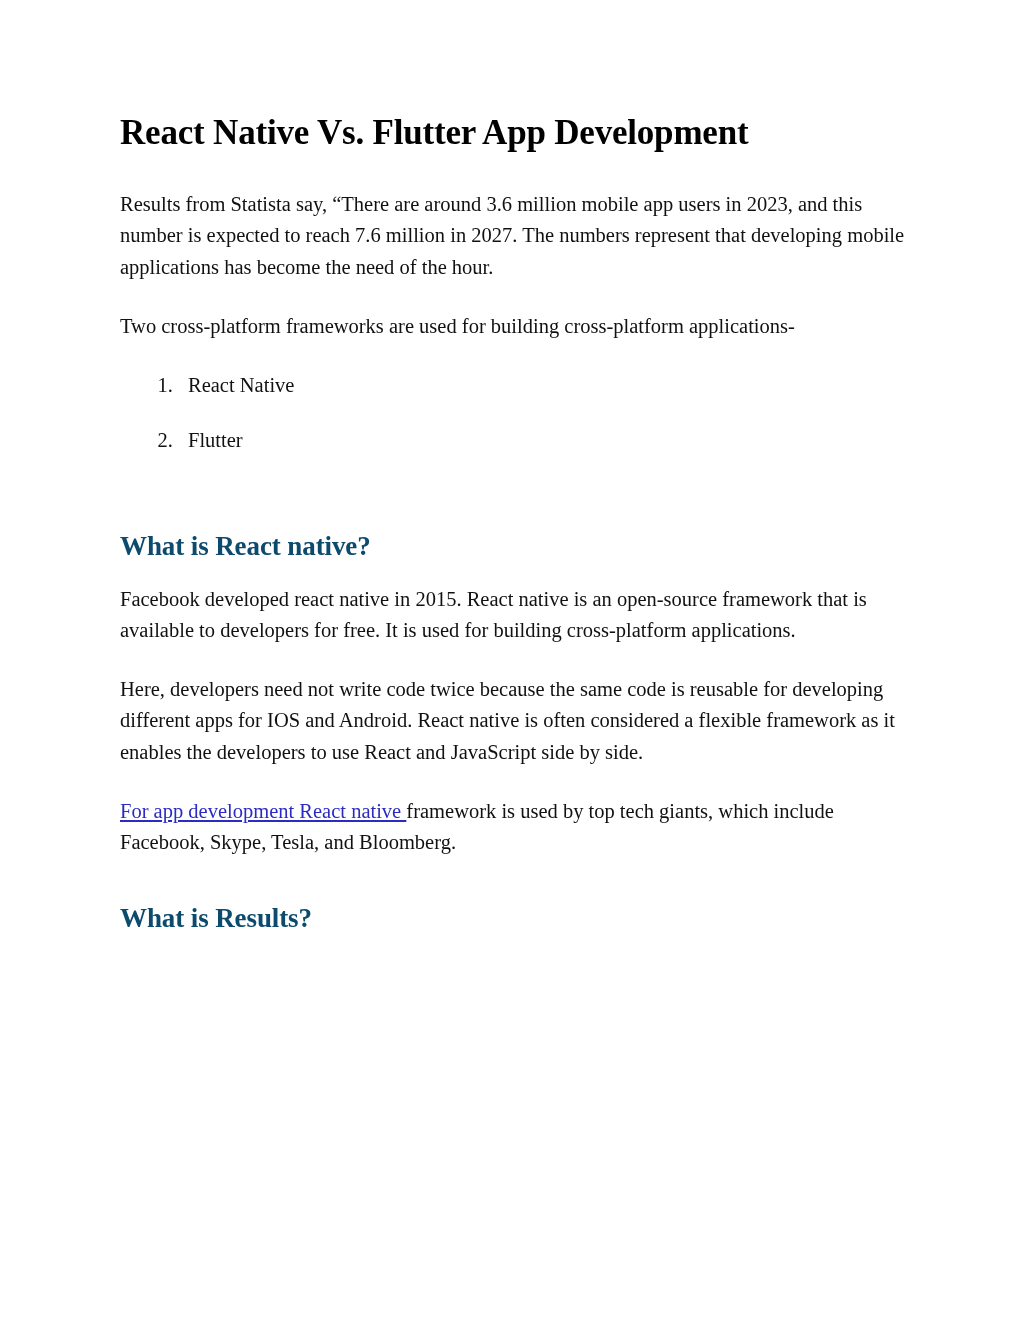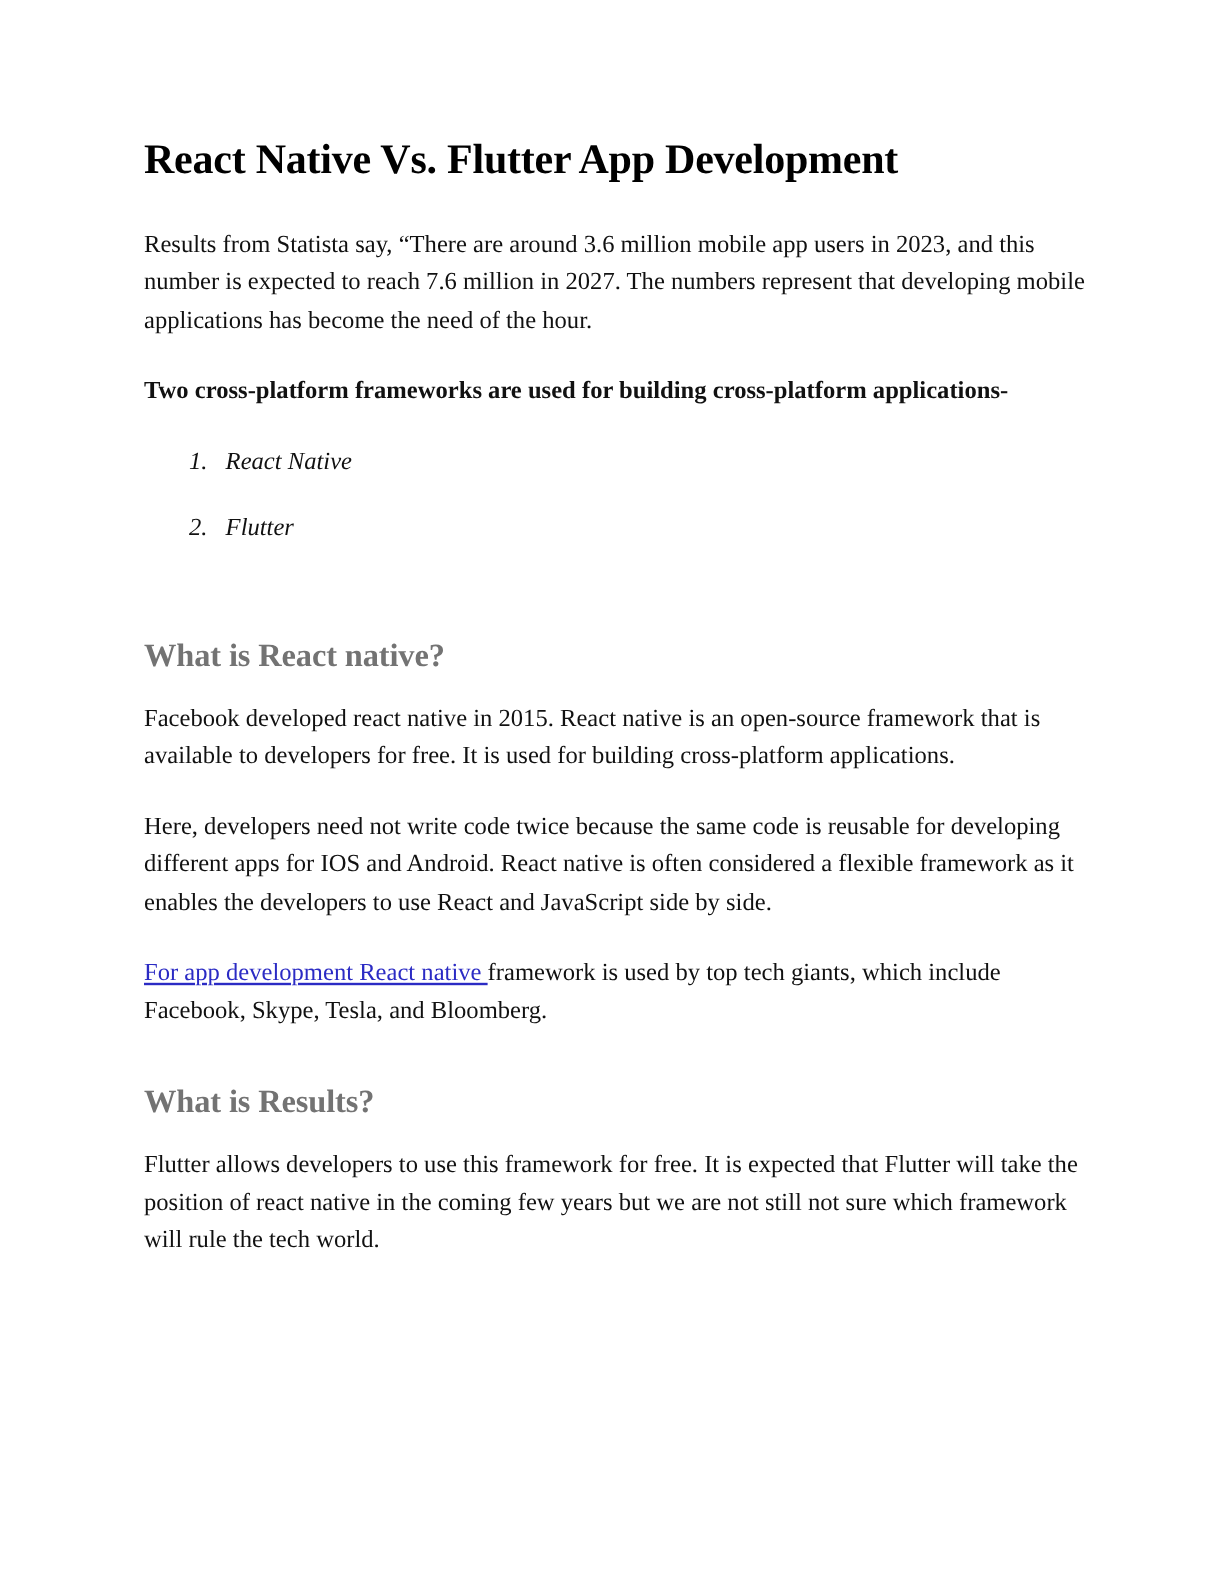--- a/index.html
+++ b/index.html
@@ -33,39 +33,38 @@
   }
   .para {
     font-size: 20.5px;
     line-height: 1.52;
     color: #111111;
     margin: 0 0 28px 0;
     max-width: 790px;
     text-align: left;
   }
   .para.bold {
-    font-weight: bold;
+    font-weight: normal;
   }
   .numlist {
     margin: 0 0 0 0;
     padding: 0 0 0 58px;
     list-style: decimal;
     font-size: 20.5px;
     line-height: 1.52;
   }
   .numlist li {
     margin: 0 0 24px 0;
     padding-left: 10px;
     color: #111111;
-    font-style: italic;
   }
   .section-head {
     font-size: 27px;
     font-weight: bold;
-    color: #737373;
+    color: #0c4a6e;
     margin: 0 0 20px 0;
     line-height: 1.25;
     letter-spacing: -0.1px;
   }
   .head-gap-big {
     margin-top: 74px;
   }
   .head-gap-mid {
     margin-top: 44px;
   }
@@ -96,15 +95,14 @@
 
   <p class="para">Facebook developed react native in 2015. React native is an open-source framework that is available to developers for free. It is used for building cross-platform applications.</p>
 
   <p class="para">Here, developers need not write code twice because the same code is reusable for developing different apps for IOS and Android. React native is often considered a flexible framework as it enables the developers to use React and JavaScript side by side.</p>
 
   <p class="para"><a class="doclink" href="#">For app development React native </a><span>framework is used by top tech giants, which include Facebook, Skype, Tesla, and Bloomberg.</span></p>
 
   <h2 class="section-head head-gap-mid">What is Results?</h2>
 
 
-  <p class="para">Flutter allows developers to use this framework for free. It is expected that Flutter will take the position of react native in the coming few years but we are not still not sure which framework will rule the tech world.</p>
 
 </div>
 
 </body></html>

